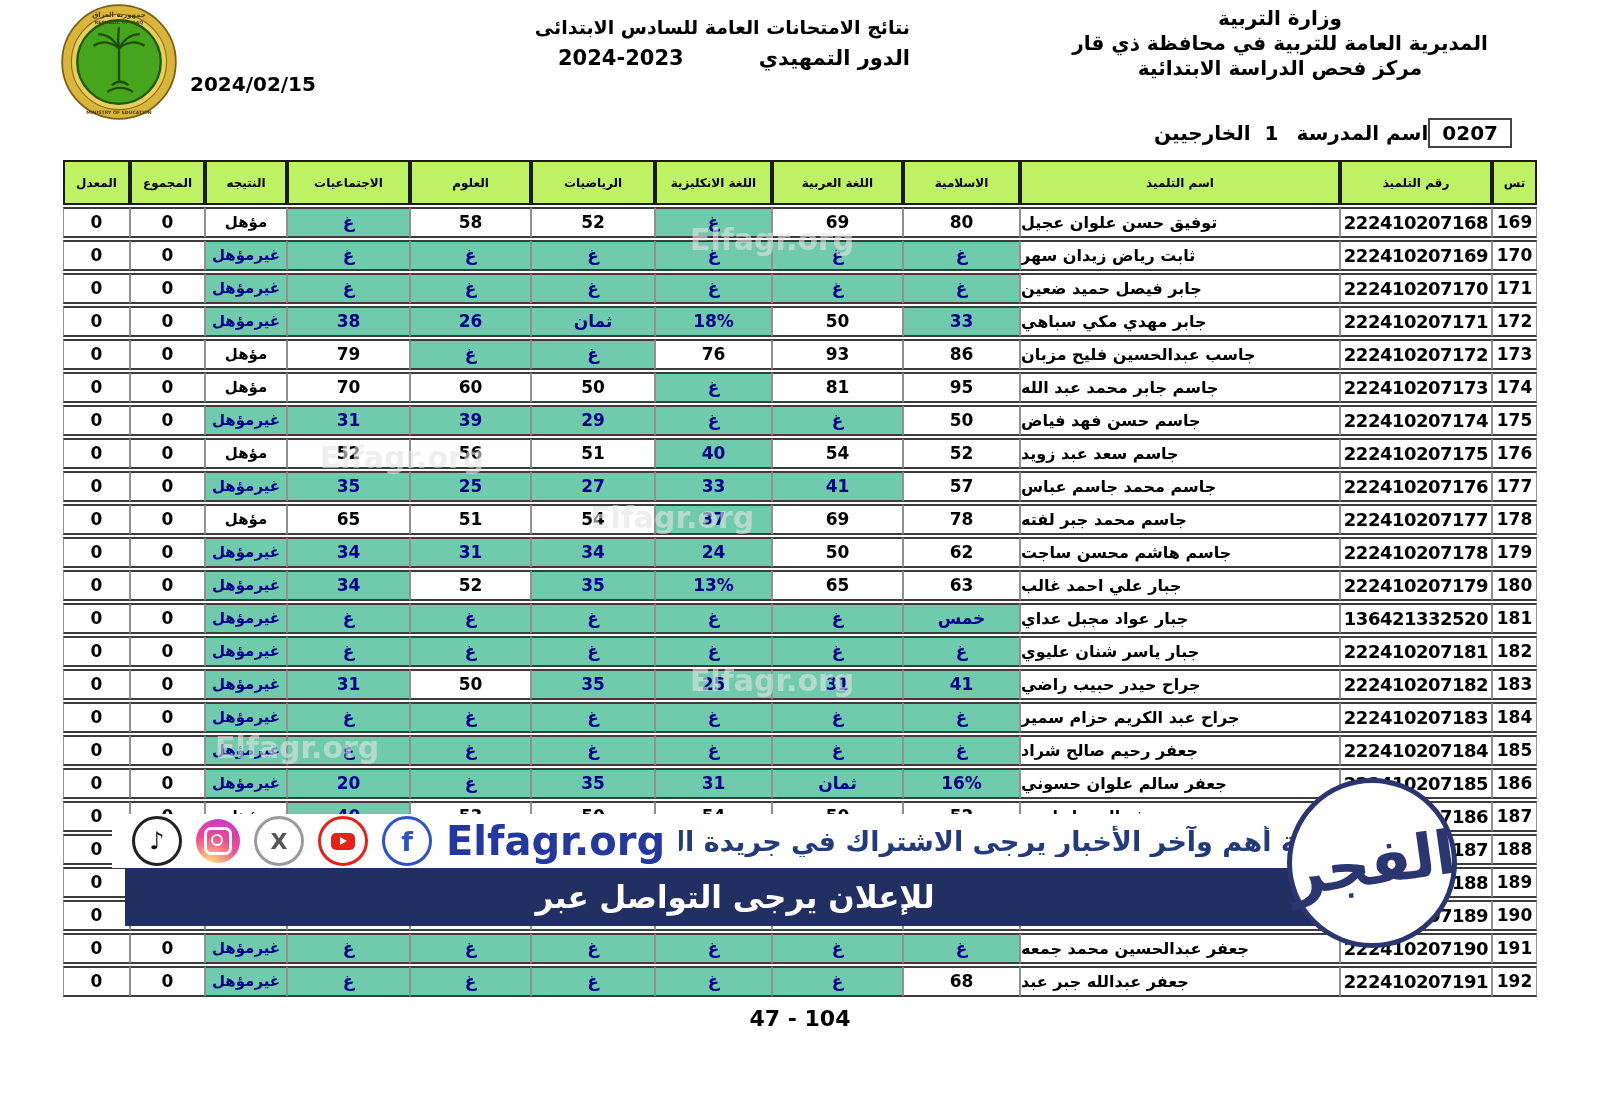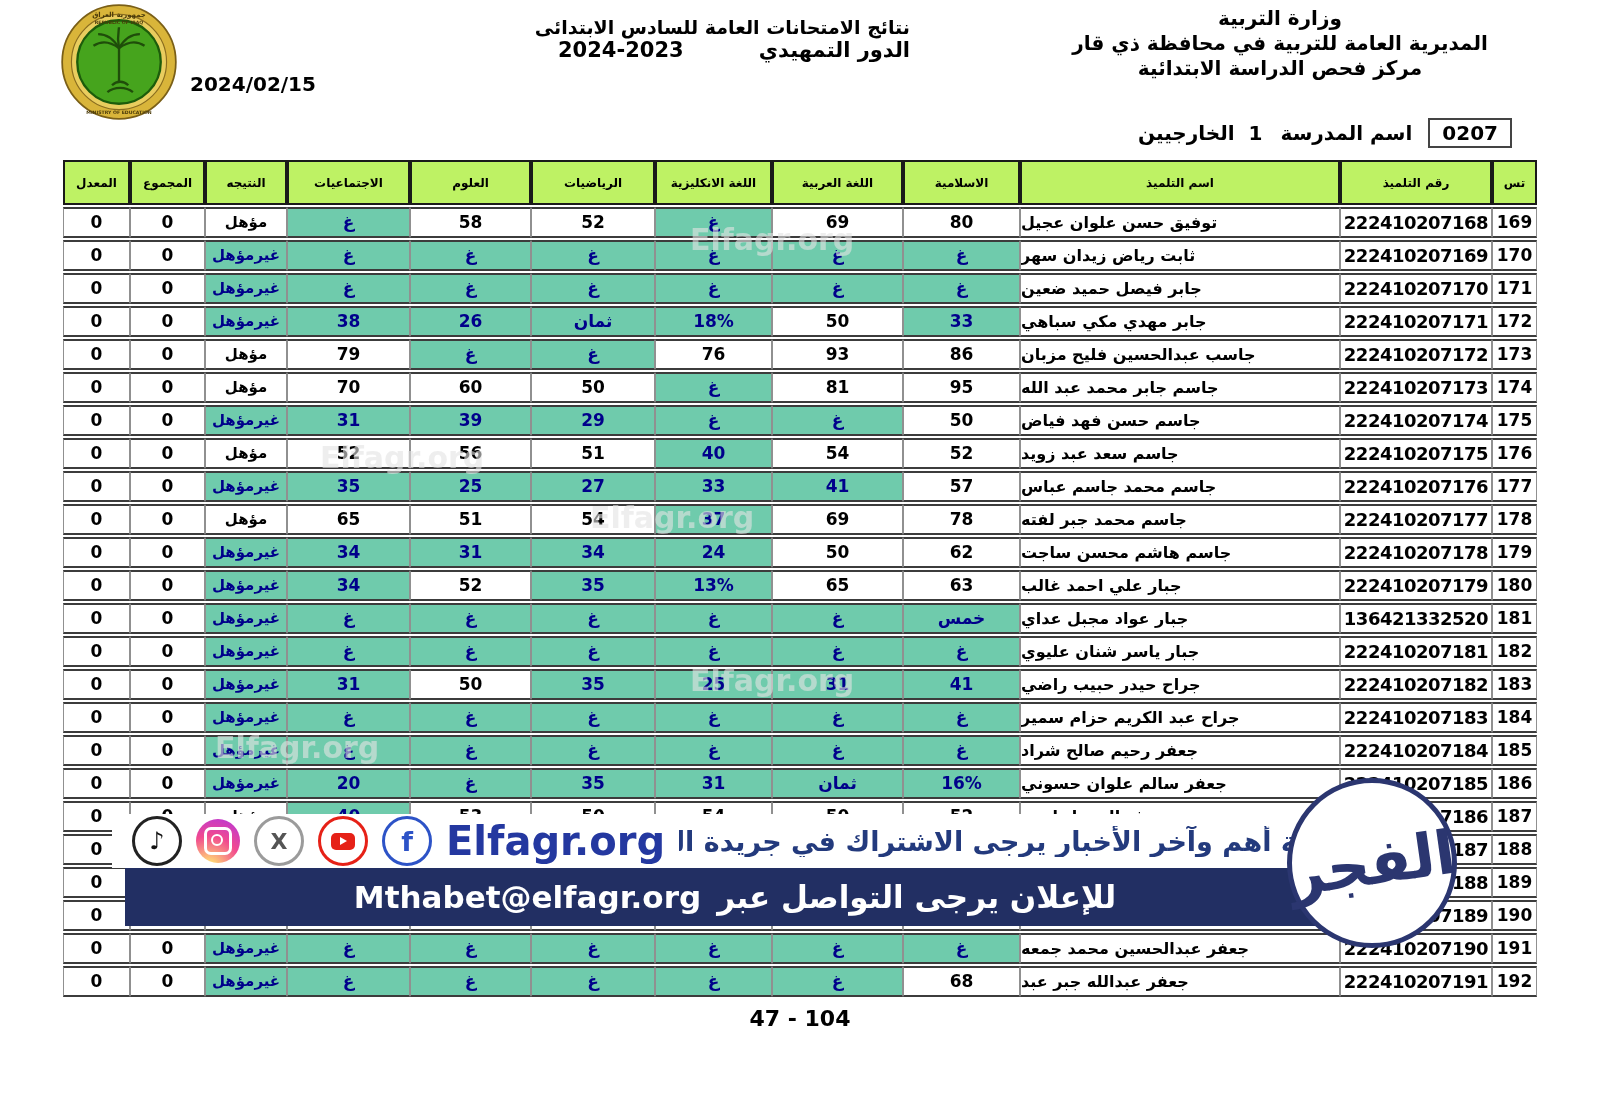--- a/index.html
+++ b/index.html
@@ -6,27 +6,27 @@
   body{
     width:1600px;height:1120px;position:relative;background:#fff;
     font-family:"DejaVu Sans",sans-serif;overflow:hidden;
   }
   
   .org-block{position:absolute;top:6px;right:70px;width:500px;text-align:center;
     font-weight:bold;font-size:20px;line-height:25px;color:#000;direction:rtl}
   .title-block{position:absolute;top:16px;left:558px;width:352px;direction:rtl;text-align:center}
   .title-line1{font-weight:bold;font-size:19px;white-space:nowrap}
   .title-line2{display:flex;flex-direction:row-reverse;justify-content:space-between;
-    margin-top:0;font-weight:bold;font-size:21px}
+    margin-top:8px;font-weight:bold;font-size:21px}
   .date{position:absolute;top:72px;left:190px;font-weight:bold;font-size:20px}
   .emblem{position:absolute;top:4px;left:55px;width:128px;height:116px}
   
   .school-row{position:absolute;top:118px;right:88px;direction:rtl;display:flex;
     align-items:center;font-weight:bold;font-size:20px}
-  .school-code{border:2px solid #444;padding:1px 12px;direction:ltr;margin-left:16px}
+  .school-code{border:2px solid #444;padding:1px 12px;direction:ltr;}
   .school-label{margin-left:18px}
   .school-number{margin-left:14px}
   
   .table-wrap{position:absolute;top:158px;left:63px;width:1474px;z-index:1}
   table{border-collapse:separate;border-spacing:0 2px;table-layout:fixed;width:1474px;direction:rtl}
   th{background:#bef264;border:2px solid #1a1a1a;font-weight:bold;font-size:12px;
      height:33px;padding:4px;white-space:nowrap;overflow:hidden}
   td{border:1px solid #909090;border-top:2px solid #3c3c3c;border-bottom:2px solid #3c3c3c;
      height:27px;line-height:27px;padding:0;text-align:center;font-weight:bold;font-size:17px;
      background:#fff;color:#000;white-space:nowrap;overflow:hidden}
@@ -506,20 +506,19 @@
         <span class="tri"></span>
       </span>
     </span>
   <span class="icon ic-fb">f</span>
   <span class="b-site">Elfagr.org</span>
   <span class="b-subscribe">لمتابعة أهم وآخر الأخبار يرجى الاشتراك في جريدة الفجر</span>
 </div>
 
 <div class="b-bar">
   <span class="ad-ar">للإعلان يرجى التواصل عبر</span>
-  <span class="ad-mail">Mthabet@elfagr.org</span>
 </div>
 
 <div class="fajr">
   <span>الفجر</span>
 </div>
 
 <div class="page-num">47 - 104</div>
 
 </body></html>

